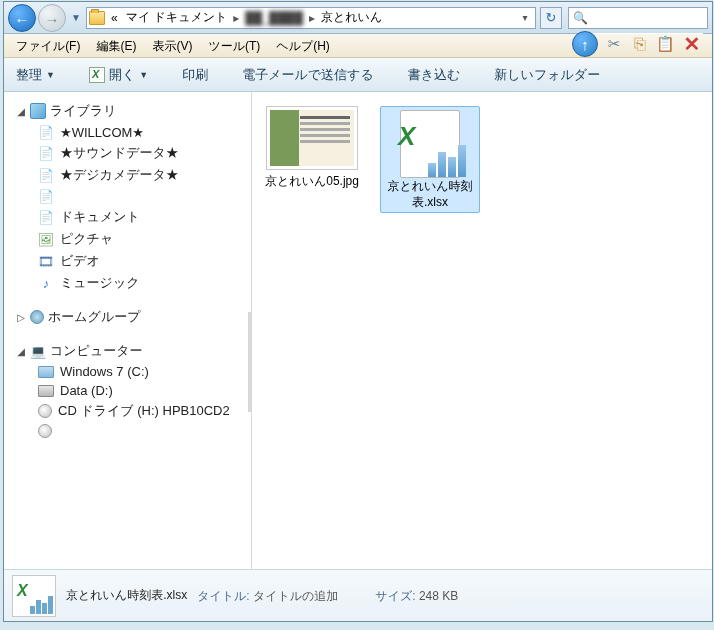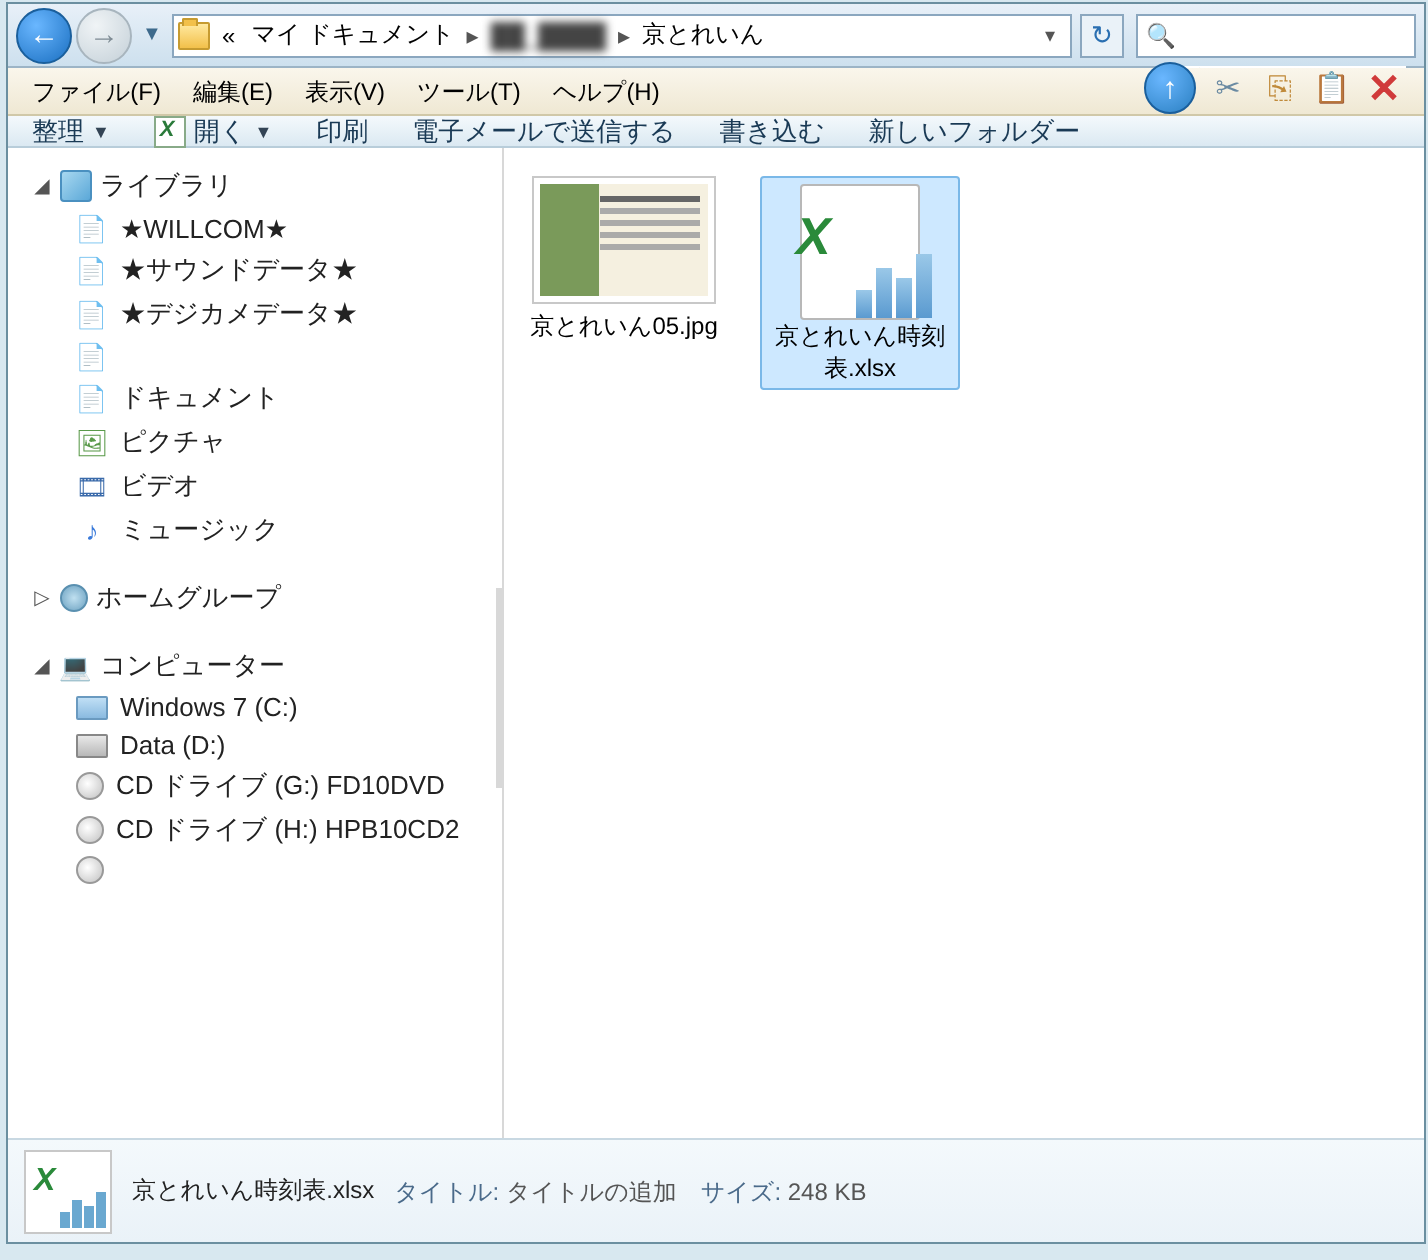--- a/index.html
+++ b/index.html
@@ -36,21 +36,21 @@
 .menu-bar .spacer { flex:1; }
 .menu-tools { display:flex; align-items:center; gap:6px; padding-right:6px; }
 .mt-ico { width:20px; height:20px; display:flex; align-items:center; justify-content:center; font-size:15px; }
 .mt-up { width:26px;height:26px;border-radius:50%; background:radial-gradient(circle at 35% 30%, #6ab7ff, #2a7fc1); border:1px solid #1a5f9c; color:#fff; }
 .mt-scissors { color:#6a8aa2; }
 .mt-copy { color:#c08a3a; }
 .mt-paste { color:#6a4a2a; }
 .mt-del { color:#d03a3a; font-size:20px; font-weight:bold; }
 
 
-.cmd-bar { height: 16px; background: linear-gradient(#f4f9fc,#dbe9f2); border-bottom:1px solid #b8cdda; display:flex; align-items:center; font-size:13px; padding:0 8px; gap:14px; color:#1a3a55; }
+.cmd-bar { height: 34px; background: linear-gradient(#f4f9fc,#dbe9f2); border-bottom:1px solid #b8cdda; display:flex; align-items:center; font-size:13px; padding:0 8px; gap:26px; color:#1a3a55; }
 .cmd { display:flex; align-items:center; gap:4px; padding:2px 4px; }
 .cmd .drop { font-size:9px; color:#345; }
 .xl-ico { width:16px; height:16px; background:#fff; border:1px solid #8a8; position:relative; }
 .xl-ico::after { content:'X'; position:absolute; left:2px; top:0; font-size:11px; font-weight:bold; color:#2a7a3a; font-style:italic; }
 
 
 .content { flex:1; display:flex; min-height:0; }
 .tree { width: 248px; background:#fff; border-right:1px solid #d8d8d8; overflow:hidden; padding-top:8px; font-size:13px; color:#222; position:relative; }
 .tree-section { margin-bottom:12px; }
 .tree-head { display:flex; align-items:center; gap:4px; padding:2px 6px 2px 12px; font-weight:normal; }
@@ -94,21 +94,21 @@
 .det-ico .dx { position:absolute; left:4px; top:6px; font-size:16px; font-weight:bold; font-style:italic; color:#2a8a3a;}
 .det-ico .dbars { position:absolute; right:2px; bottom:2px; display:flex; align-items:flex-end; gap:1px;}
 .det-ico .dbars span{width:5px;background:#6aa8d0}
 .det-ico .dbars span:nth-child(1){height:8px}
 .det-ico .dbars span:nth-child(2){height:14px}
 .det-ico .dbars span:nth-child(3){height:11px}
 .det-ico .dbars span:nth-child(4){height:18px}
 .det-main { display:flex; flex-direction:column; }
 .det-main .fn { color:#222; }
 .det-main .ft { color:#777; font-size:11px; }
-.det-cols { display:flex; gap:12px; }
+.det-cols { display:flex; gap:37px; }
 .det-col div { line-height:1.5; }
 .det-label { color:#4a6a8a; }
 .det-val { color:#555; }
 </style>
 </head>
 <body>
 
 <div class="window">
 
   <div class="nav-bar">
@@ -233,24 +233,20 @@
             <span class="t-ico ico-pc">💻</span>
             <span>コンピューター</span>
           </div>
         <div class="tree-item">
             <span class="t-ico ico-hd ico-w7"></span>
             <span>Windows 7 (C:)</span>
           </div>
         <div class="tree-item">
             <span class="t-ico ico-hd"></span>
             <span>Data (D:)</span>
-          </div>
-        <div class="tree-item">
-            <span class="t-ico ico-cd"></span>
-            <span>CD ドライブ (G:) FD10DVD</span>
           </div>
         <div class="tree-item">
             <span class="t-ico ico-cd"></span>
             <span>CD ドライブ (H:) HPB10CD2</span>
           </div>
         <div class="tree-item">
             <span class="t-ico ico-cd"></span>
           </div>
       </div>
       <div class="scrollbit"></div>

